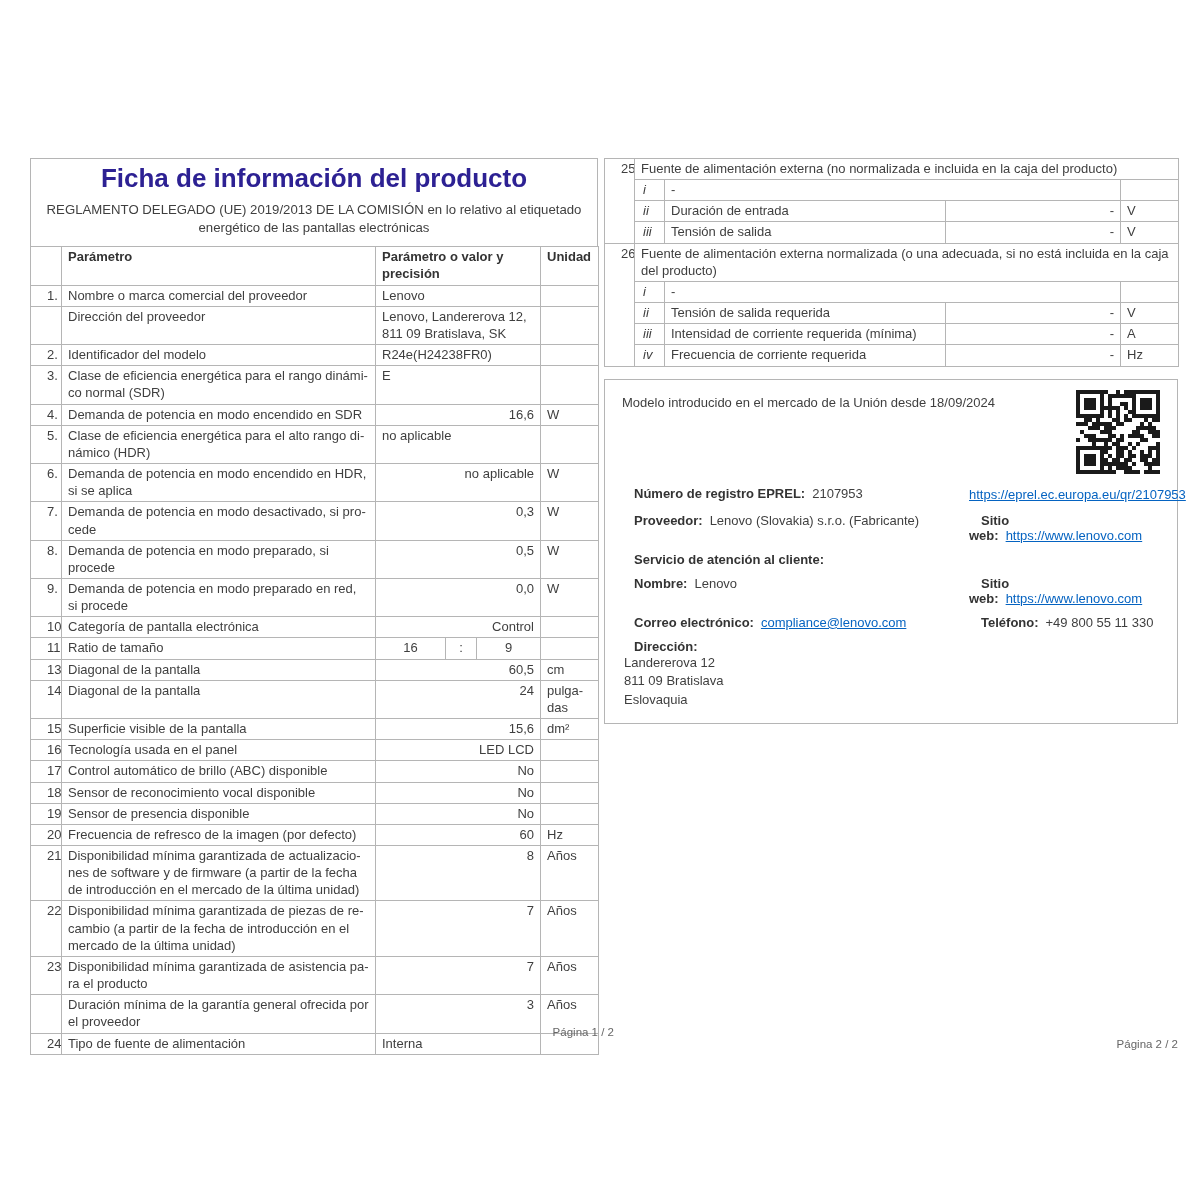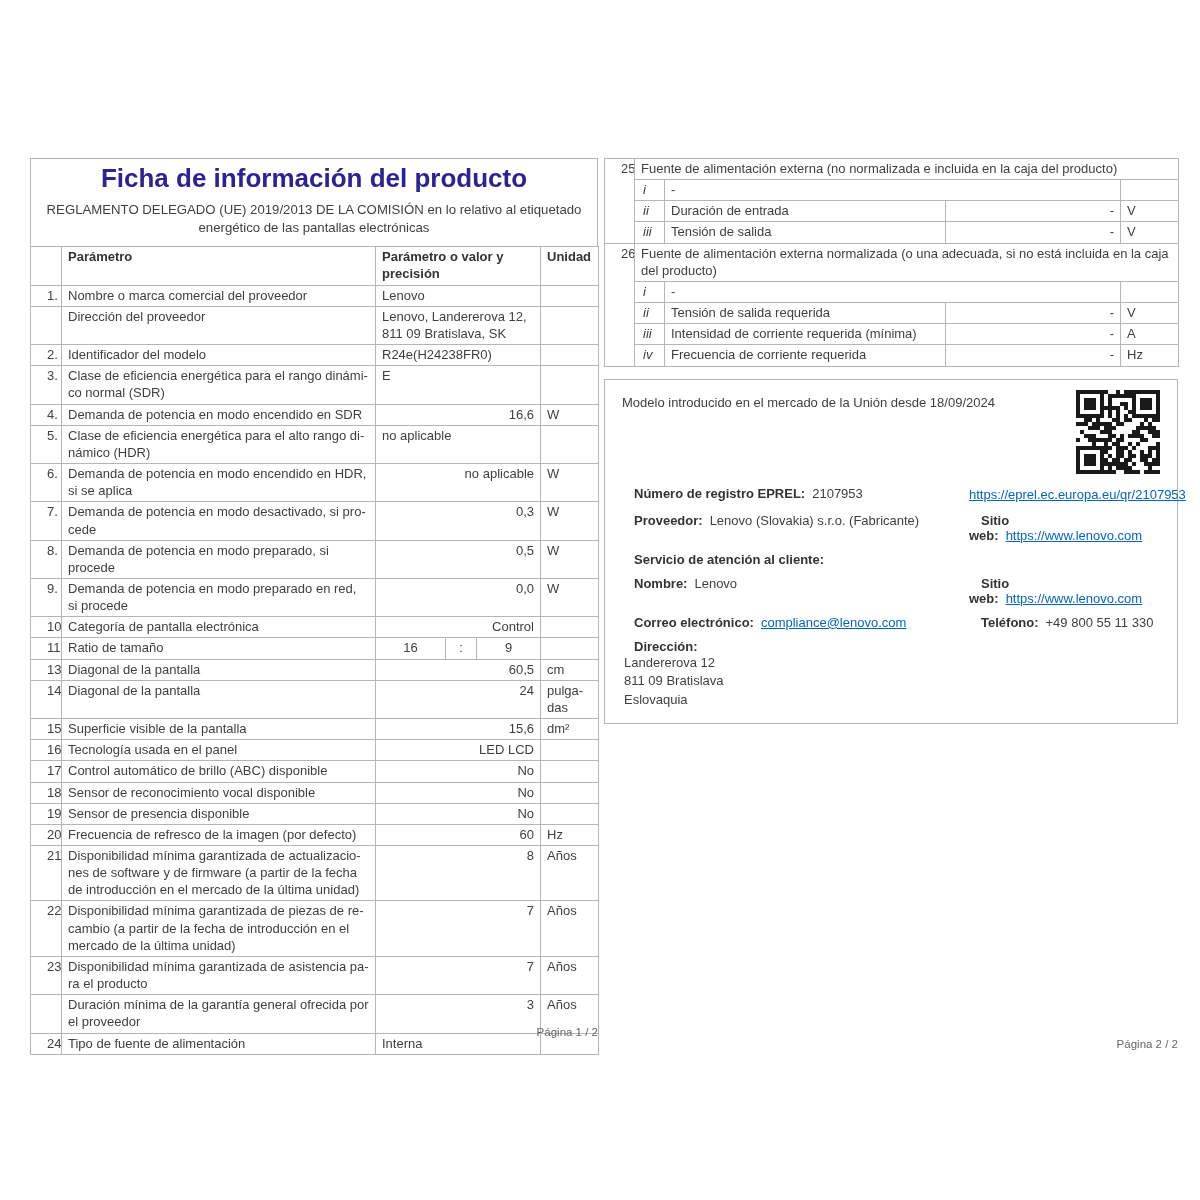--- a/index.html
+++ b/index.html
@@ -43,21 +43,21 @@
   .qr{width:84px;height:84px;flex:none;}
   .info-row{display:flex;margin-bottom:9px;align-items:flex-start;}
   .info-left{width:339px;flex:none;padding-right:8px;}
   .info-right{flex:1;}
   .lbl{font-weight:bold;color:var(--bold);margin-right:7px;margin-left:12px;}
   .link{color:var(--link);text-decoration:underline;cursor:pointer;}
   .eprel-link{display:inline-block;width:226px;word-break:break-all;line-height:1.4;}
   .addr-line{line-height:1.42;padding-left:2px;}
   .addr-block{margin-bottom:0;}
   .footer{position:absolute;font-size:11.5px;color:#666;}
-  #footer-p1{left:30px;width:568px;top:1026px;text-align:right;}
+  #footer-p1{left:46px;width:568px;top:1026px;text-align:right;}
   #footer-p2{left:604px;width:574px;top:1038px;text-align:right;}
 </style>
 </head>
 <body>
 
 <div class="page1">
   <div class="title-block">
     <h1>Ficha de información del producto</h1>
     <p class="subtitle">REGLAMENTO DELEGADO (UE) 2019/2013 DE LA COMISIÓN en lo relativo al etiquetado energético de las pantallas electrónicas</p>
   </div>

